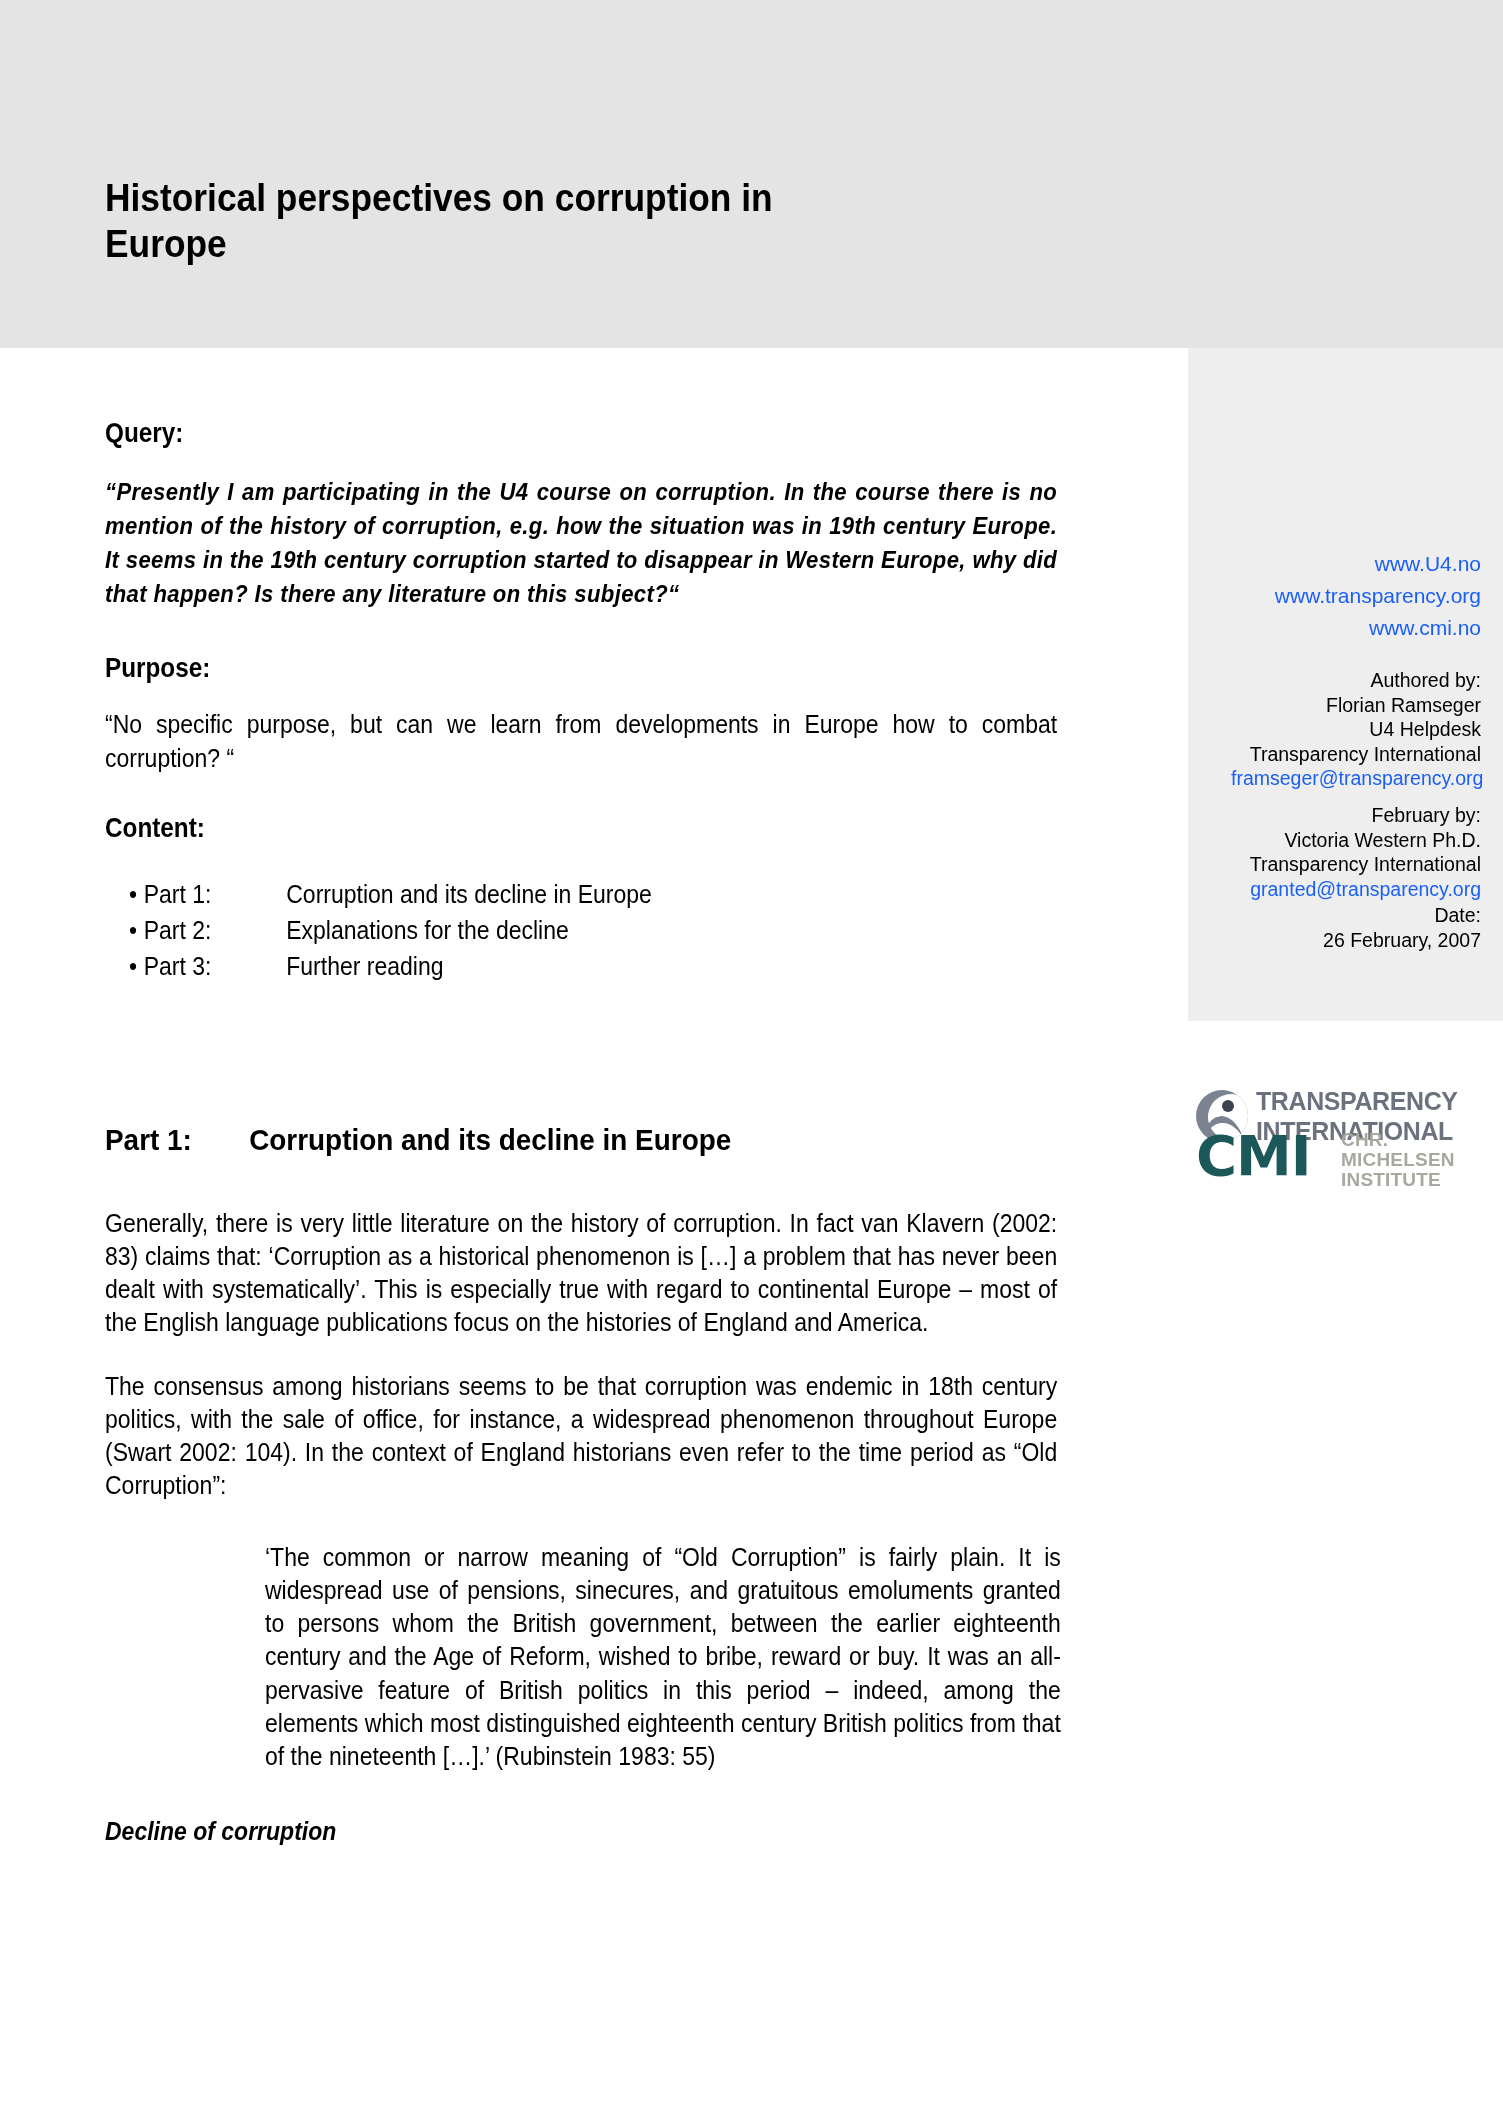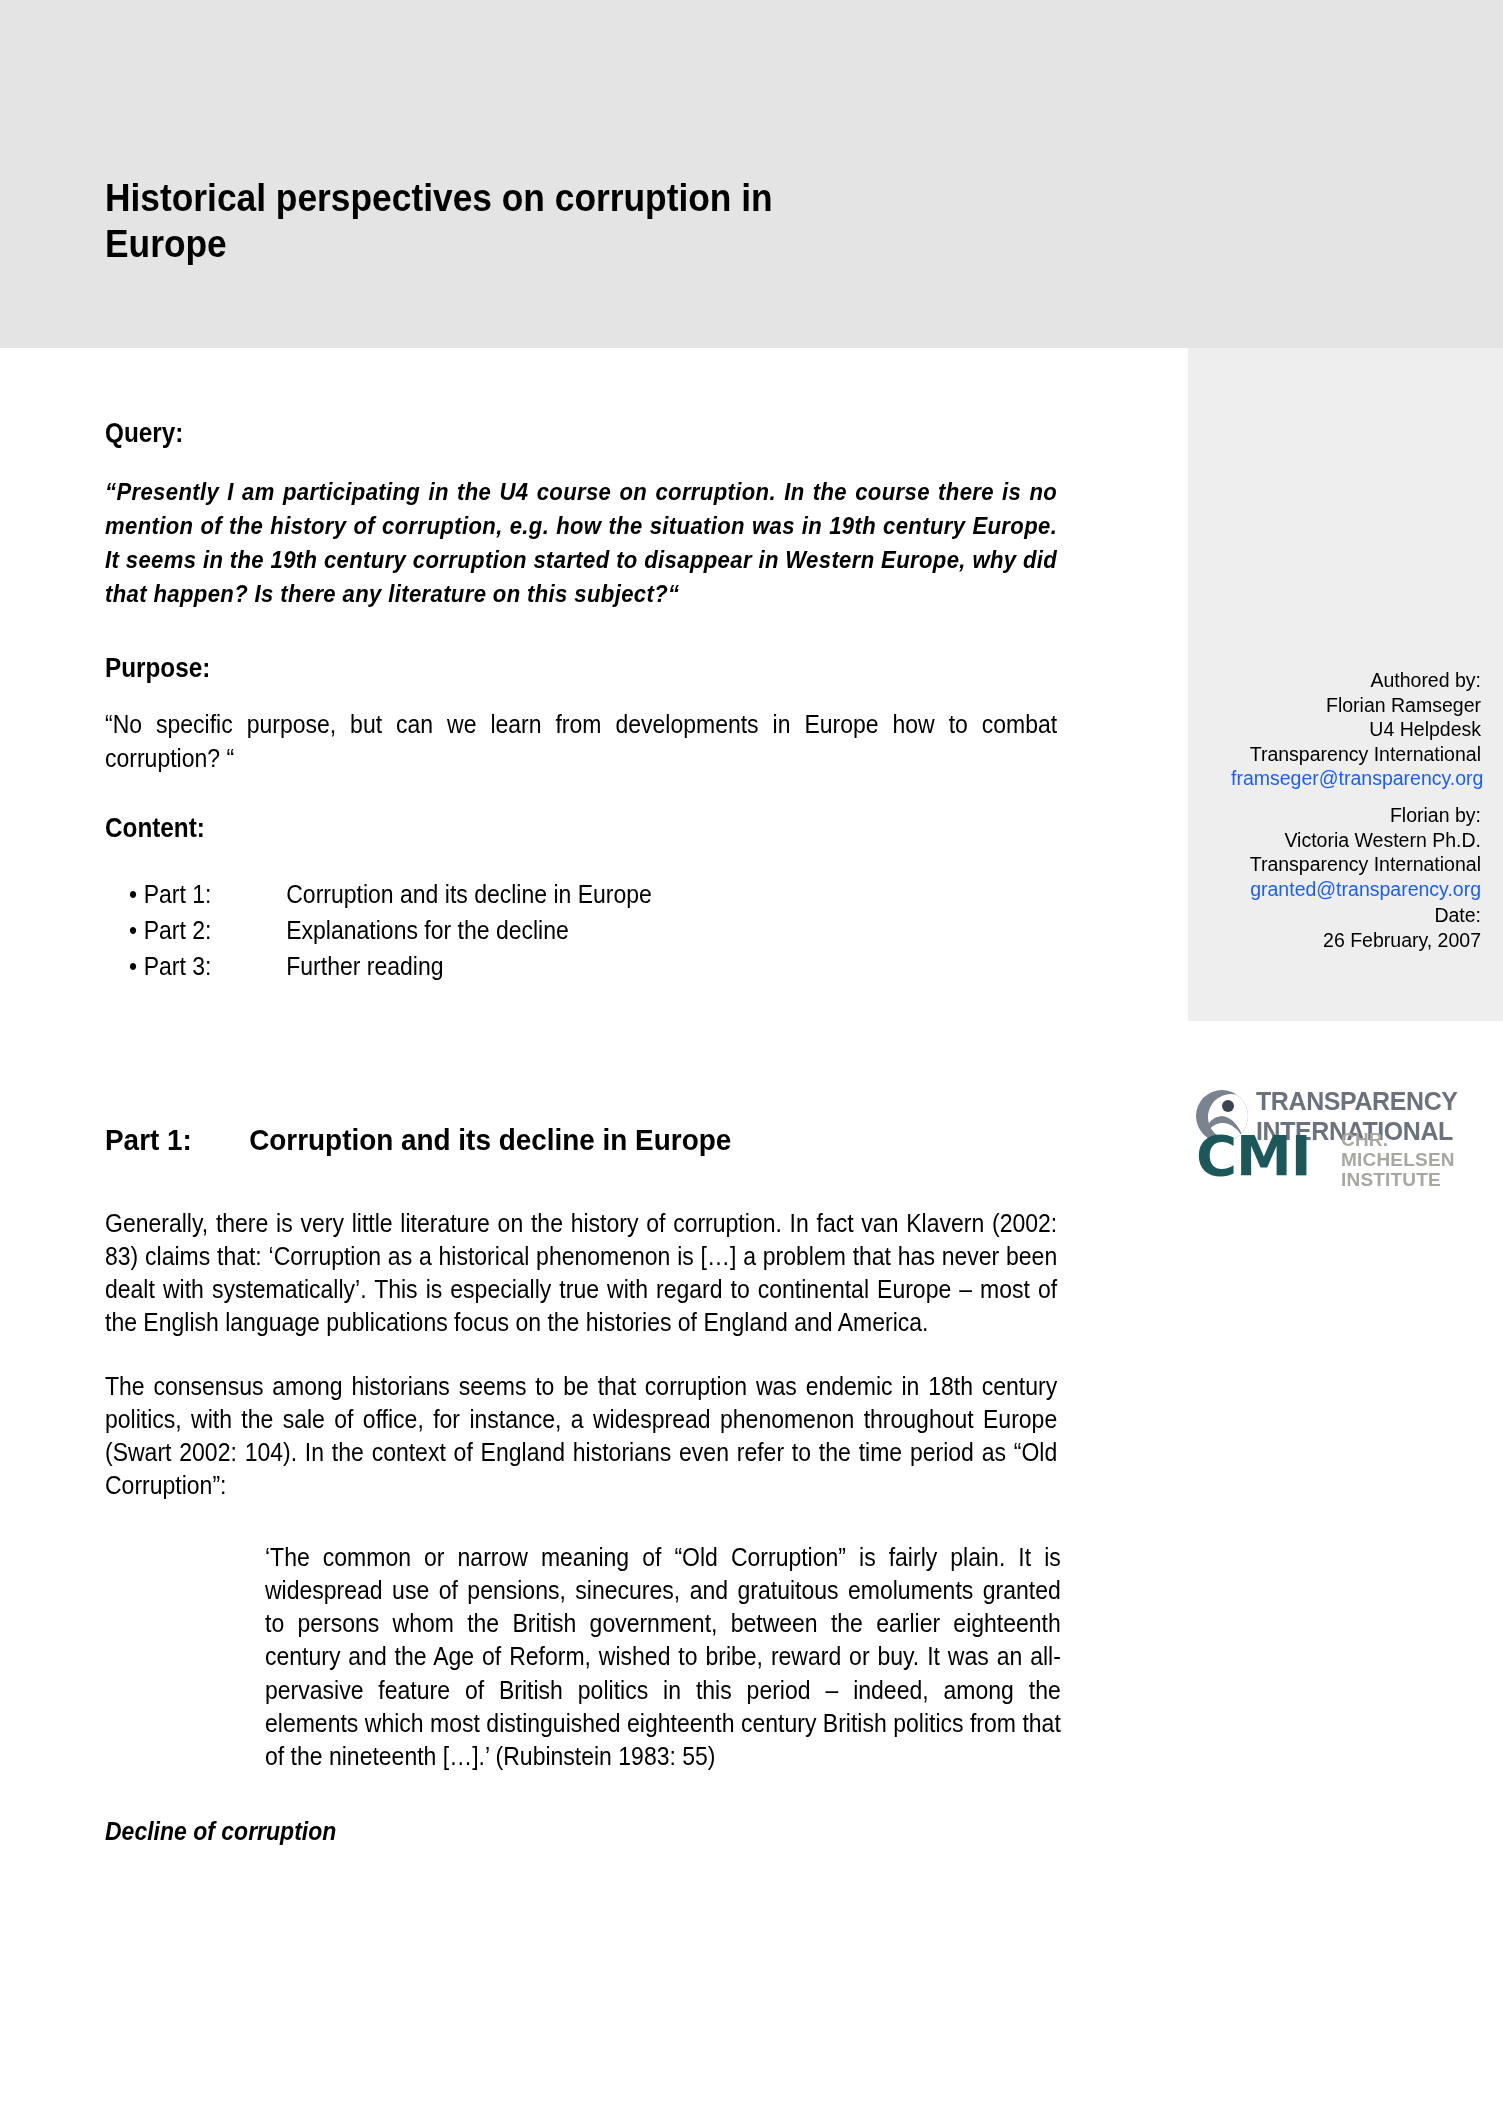--- a/index.html
+++ b/index.html
@@ -382,31 +382,36 @@
 
     <div class="blockquote" style="margin-top:38px;">‘The common or narrow meaning of “Old Corruption” is fairly plain. It is widespread use of pensions, sinecures, and gratuitous emoluments granted to persons whom the British government, between the earlier eighteenth century and the Age of Reform, wished to bribe, reward or buy. It was an all-pervasive feature of British politics in this period – indeed, among the elements which most distinguished eighteenth century British politics from that of the nineteenth […].’ (Rubinstein 1983: 55)</div>
 
     <div class="subhead-italic" style="margin-top:44px;">Decline of corruption</div>
   </div>
 
 </div>
 
 <div class="sidebar-panel">
 
+  <div class="sb-urls">
+    <div>www.U4.no</div>
+    <div>www.transparency.org</div>
+    <div>www.cmi.no</div>
+  </div>
 
   <div class="sb-block sb-authored">
     <div><b>Authored by</b>:</div>
     <div>Florian Ramseger</div>
     <div>U4 Helpdesk</div>
     <div>Transparency International</div>
     <div class="link-blue">framseger@transparency.org</div>
   </div>
 
   <div class="sb-block sb-reviewed">
-    <div><b>Florian by</b>:</div>
+    <div><b>February by</b>:</div>
     <div>Victoria Western Ph.D.</div>
     <div>Transparency International</div>
     <div class="link-blue">granted@transparency.org</div>
   </div>
 
   <div class="sb-block sb-date">
     <div><b>Date:</b></div>
     <div>26 February, 2007</div>
   </div>
 </div>

